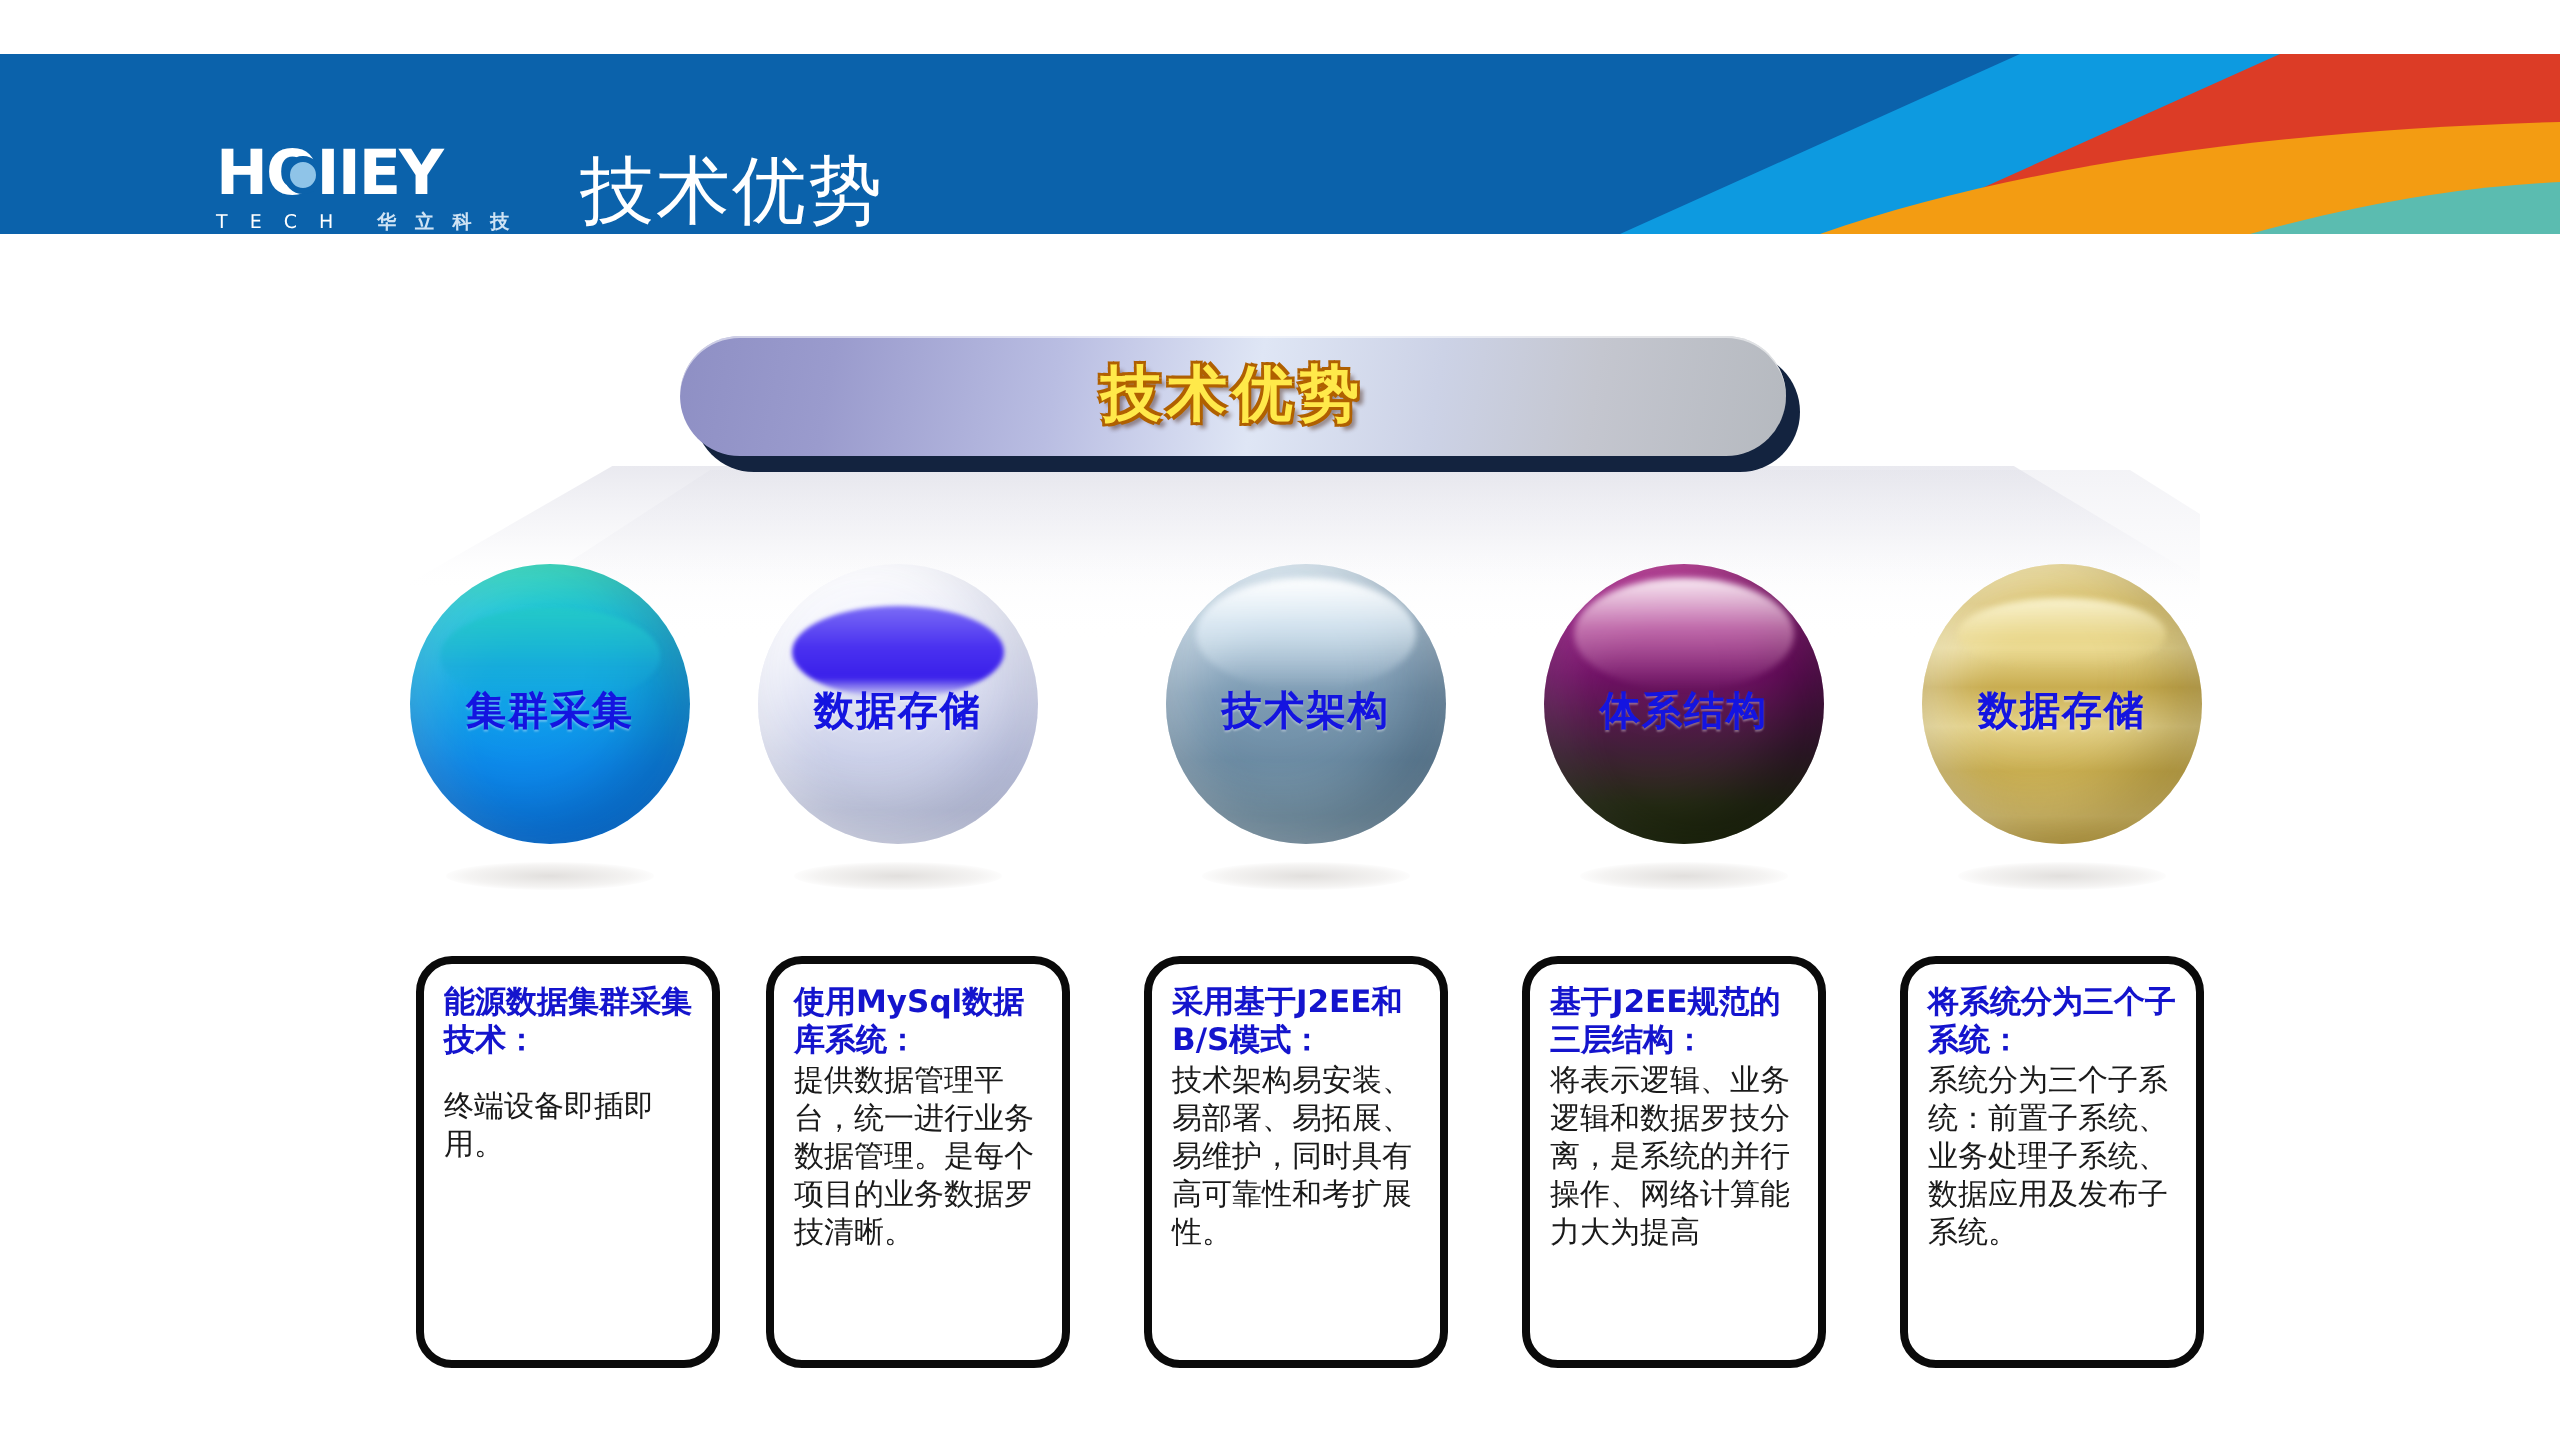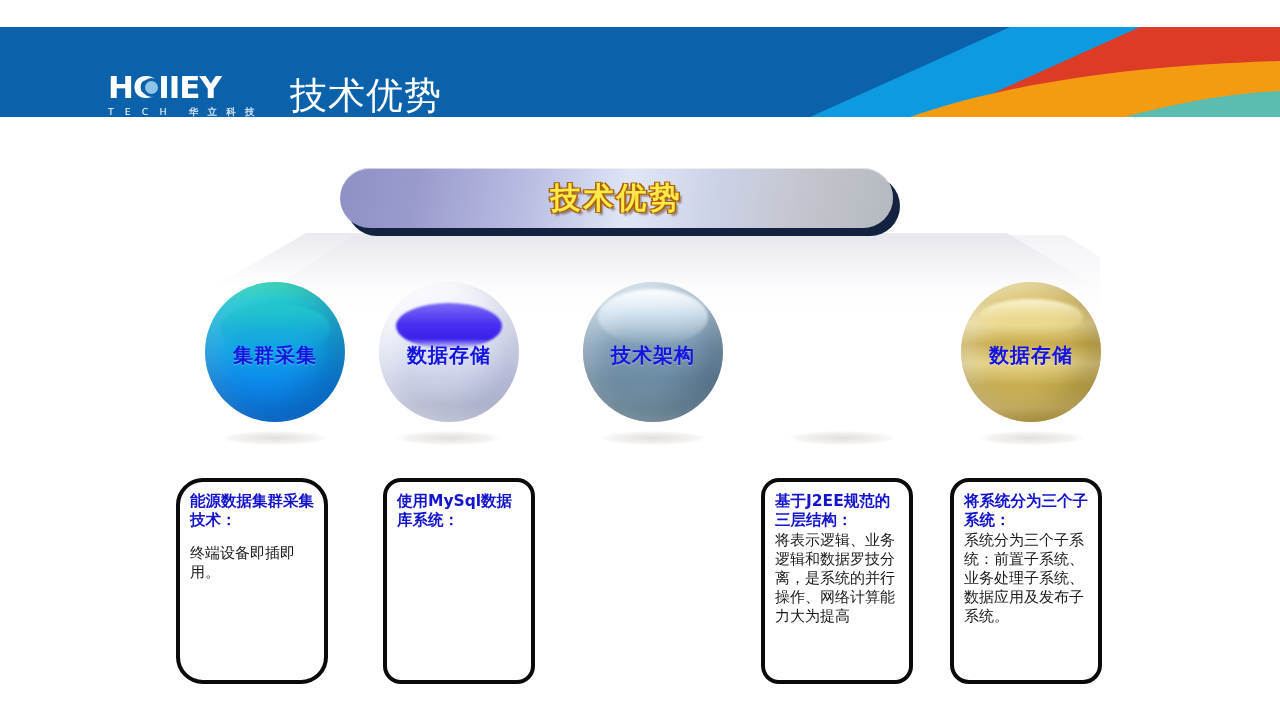--- a/index.html
+++ b/index.html
@@ -173,25 +173,25 @@
     background:linear-gradient(180deg, rgba(255,252,225,.85) 0%, rgba(242,225,150,.45) 55%, rgba(225,200,110,0) 100%);
     filter:blur(1.5px);
   }
 
   
   .box {
     position:absolute; top:478px; width:152px; height:206px;
     border:4px solid #0a0a0a; border-radius:18px; background:#ffffff;
     padding:10px 8px 6px 10px; z-index:2; overflow:hidden;
   }
-  .box-0 { left:176px;border-radius:27px; }
+  .box-0 { left:208px; }
   .box-1 { left:383px; }
   .box-2 { left:572px; }
   .box-3 { left:761px; }
-  .box-4 { left:950px;border-radius:19px; }
+  .box-4 { left:950px; }
   .box-head {
     font-size:15.5px; font-weight:bold; color:#1414cd;
     line-height:19px; letter-spacing:0px; margin-bottom:1px;
   }
   .box-body {
     font-size:15px; color:#1a1a1a; line-height:19px; letter-spacing:0px;
   }
   .box-0 .box-body { margin-top:14px; }
 </style>
 </head>
@@ -258,33 +258,41 @@
   <div class="col col-1">
     <div class="sphere-zone">
       <div class="sphere sp-1">
         <span class="sphere-label">数据存储</span>
       </div>
       <div class="sphere-ground"></div>
     </div>
   </div>
   <div class="box box-1">
     <div class="box-head">使用MySql数据库系统：</div>
+    <div class="box-body">提供数据管理平台，统一进行业务数据管理。是每个项目的业务数据罗技清晰。</div>
   </div>
 
   <div class="col col-2">
     <div class="sphere-zone">
       <div class="sphere sp-2">
         <span class="sphere-label">技术架构</span>
       </div>
       <div class="sphere-ground"></div>
     </div>
   </div>
+  <div class="box box-2">
+    <div class="box-head">采用基于J2EE和B/S模式：</div>
+    <div class="box-body">技术架构易安装、易部署、易拓展、易维护，同时具有高可靠性和考扩展性。</div>
+  </div>
 
   <div class="col col-3">
     <div class="sphere-zone">
+      <div class="sphere sp-3">
+        <span class="sphere-label">体系结构</span>
+      </div>
       <div class="sphere-ground"></div>
     </div>
   </div>
   <div class="box box-3">
     <div class="box-head">基于J2EE规范的三层结构：</div>
     <div class="box-body">将表示逻辑、业务逻辑和数据罗技分离，是系统的并行操作、网络计算能力大为提高</div>
   </div>
 
   <div class="col col-4">
     <div class="sphere-zone">

